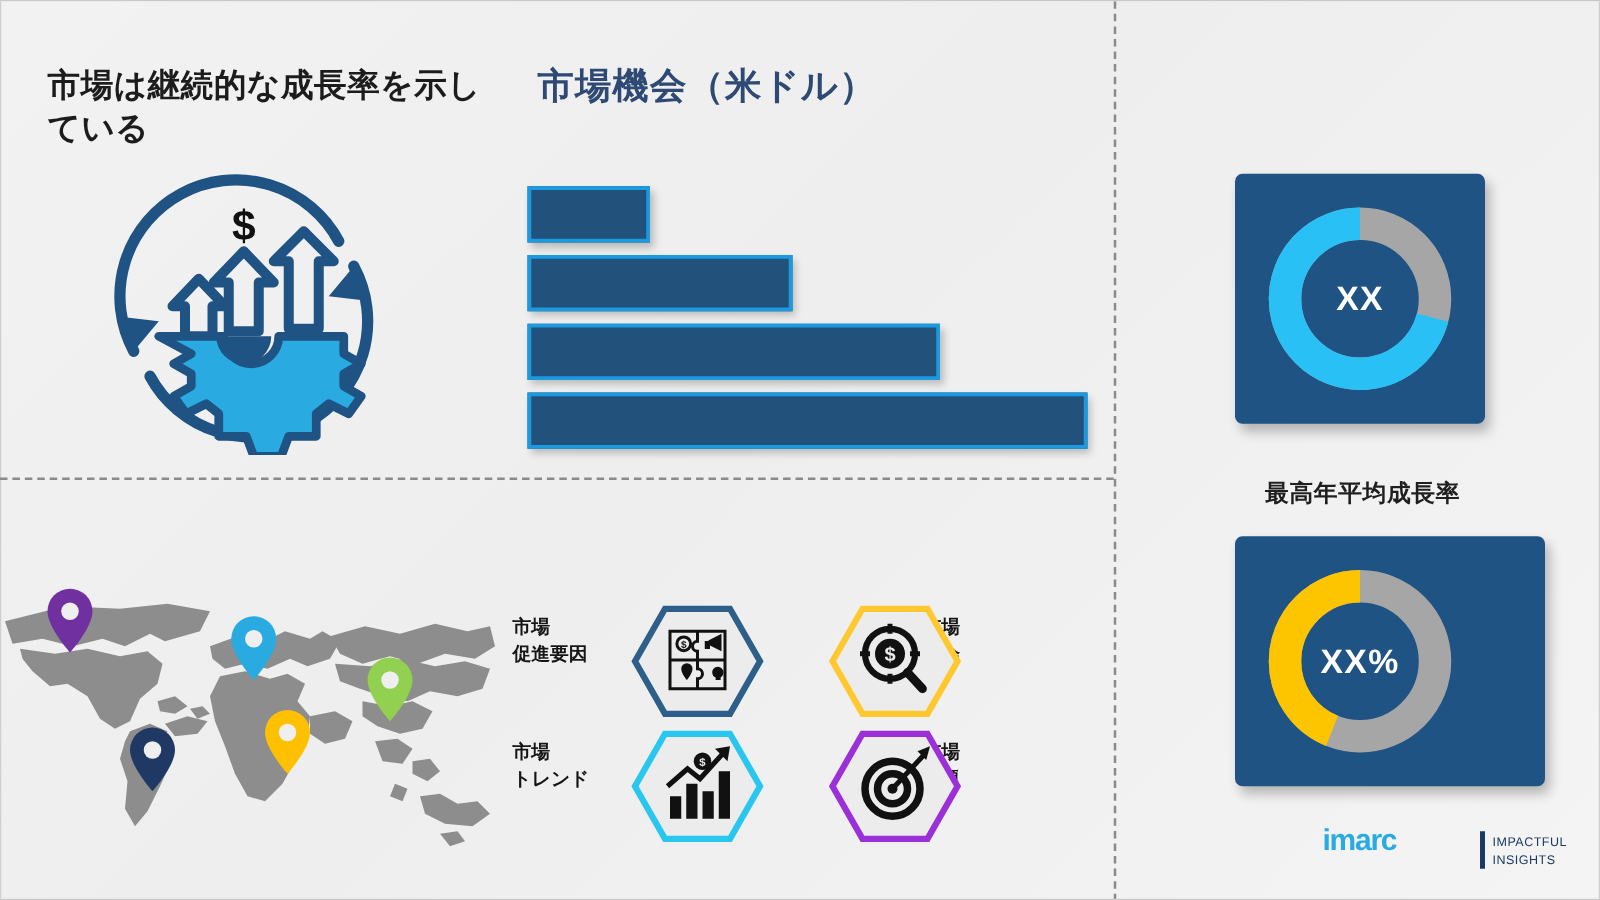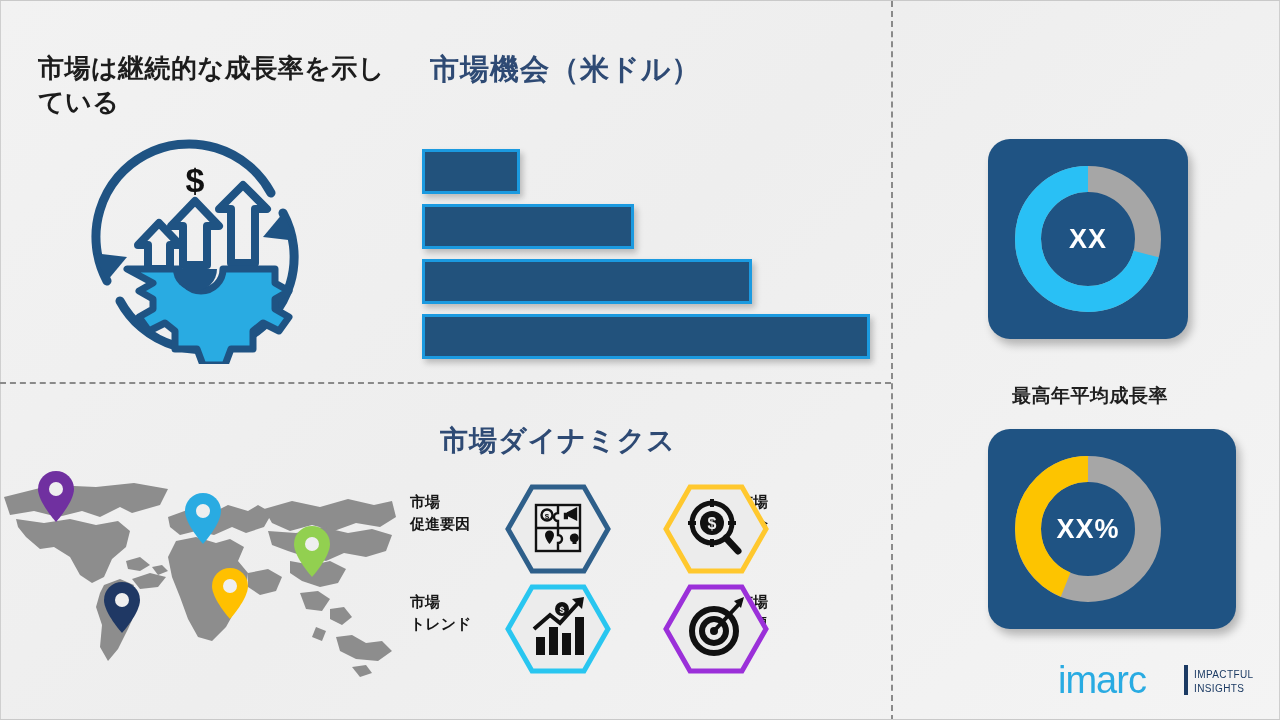--- a/index.html
+++ b/index.html
@@ -56,21 +56,21 @@
     box-sizing:border-box;
     box-shadow:3px 4px 6px rgba(0,0,0,.22);
   }
   .bar.b0{left:3px;top:3px;height:45px;}
   .bar.b1{left:3px;top:58px;height:45px;}
   .bar.b2{left:3px;top:113px;height:45px;}
   .bar.b3{left:3px;top:168px;height:45px;}
 
   
   .donut-card{
-    position:absolute;width:200px;height:200px;border-radius:22px;
+    position:absolute;width:200px;height:200px;border-radius:6px;
     background:#1f5383;
     box-shadow:4px 6px 9px rgba(0,0,0,.25);
   }
   #card-largest{left:988px;top:138px;}
   #card-cagr{left:988px;top:428px;padding-left:48px;}
   .donut-wrap{position:absolute;left:22px;top:22px;width:156px;height:156px;}
   .donut-label{
     position:absolute;left:0;top:0;width:200px;height:200px;
     display:flex;align-items:center;justify-content:center;
     color:#ffffff;font-weight:bold;font-size:27px;letter-spacing:1px;
@@ -93,21 +93,21 @@
   }
   .dyn-cell.c0 .dyn-label,.dyn-cell.c2 .dyn-label{left:10px;text-align:left;}
   .dyn-cell.c1 .dyn-label,.dyn-cell.c3 .dyn-label{right:6px;text-align:left;}
   .hex-holder{position:absolute;top:0;width:108px;height:96px;}
   .dyn-cell.c0 .hex-holder,.dyn-cell.c2 .hex-holder{left:104px;}
   .dyn-cell.c1 .hex-holder,.dyn-cell.c3 .hex-holder{left:42px;}
 
   
   #logo{position:absolute;left:1058px;top:658px;width:200px;height:46px;}
   .logo-imarc{
-    position:absolute;left:0;top:2px;font-size:38px;font-weight:normal;
+    position:absolute;left:0;top:2px;font-size:24px;font-weight:bold;
     color:#29abe2;letter-spacing:-1px;line-height:1;
   }
   .logo-bar{position:absolute;left:126px;top:6px;width:4px;height:30px;background:#1b3a63;}
   .logo-tag{
     position:absolute;left:136px;top:9px;font-size:10px;font-weight:normal;
     color:#1b3a63;line-height:1.35;letter-spacing:.4px;
   }
 </style>
 </head>
 <body>
@@ -185,21 +185,20 @@
         <path d="M230 107 a18 18 0 0 1 18 18 c0 13 -18 33 -18 33 s-18 -20 -18 -33 a18 18 0 0 1 18 -18 Z" fill="#ffc000"></path>
         <circle cx="230" cy="125" r="7" fill="#efefef"></circle>
       </g>
       <g>
         <path d="M122 121 a18 18 0 0 1 18 18 c0 13 -18 33 -18 33 s-18 -20 -18 -33 a18 18 0 0 1 18 -18 Z" fill="#1f3864"></path>
         <circle cx="122" cy="139" r="7" fill="#efefef"></circle>
       </g>
     </g>
   </svg>
 
-  <div class="h-navy" id="title-dynamics">市場ダイナミクス</div>
 
   <div id="dynamics">
 
     <div class="dyn-cell c0">
       <div class="dyn-label">市場<br>促進要因</div>
       <svg class="hex-holder" viewBox="0 0 108 96">
         <polygon points="28,6 80,6 104,48 80,90 28,90 4,48" fill="#ececec" stroke="#2e5f8a" stroke-width="5"></polygon>
         <g stroke="#111" stroke-width="2.4" fill="none">
           <rect x="32" y="24" width="44" height="46"></rect>
           <path d="M54 24 v8 a4 4 0 0 0 0 8 v7 h-22"></path>

